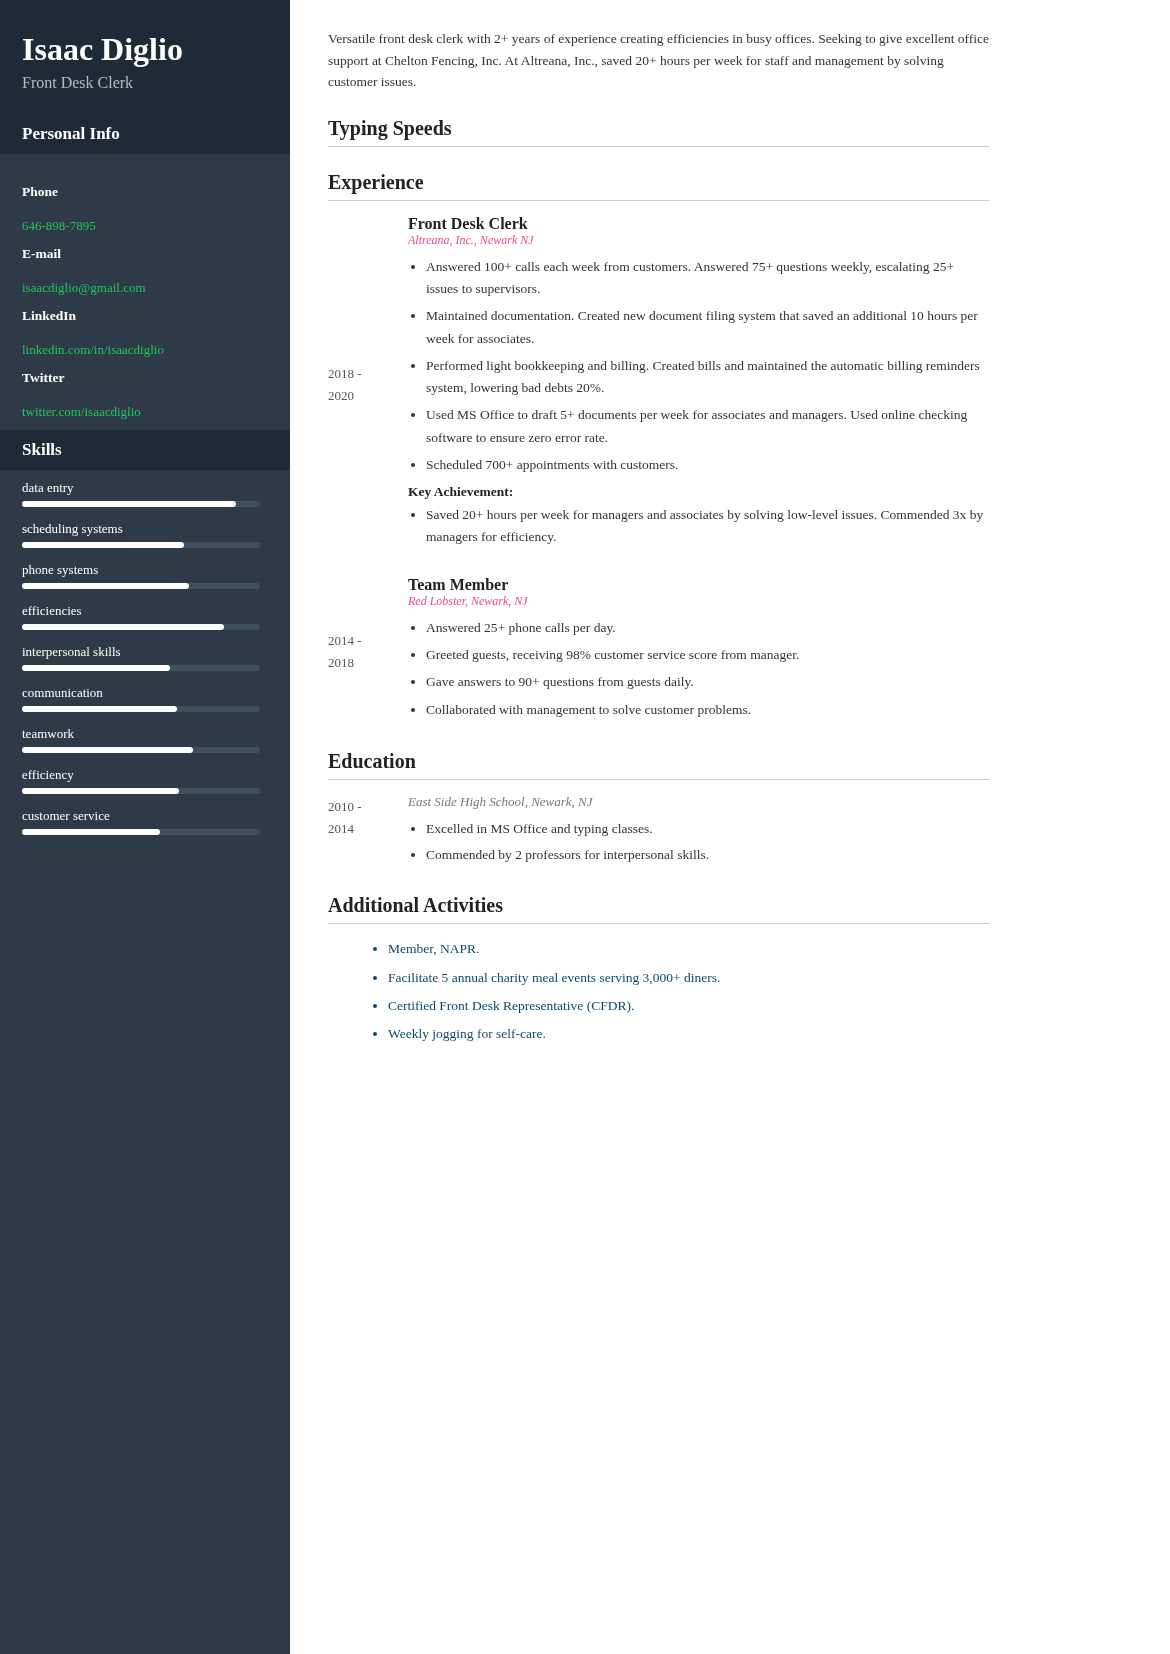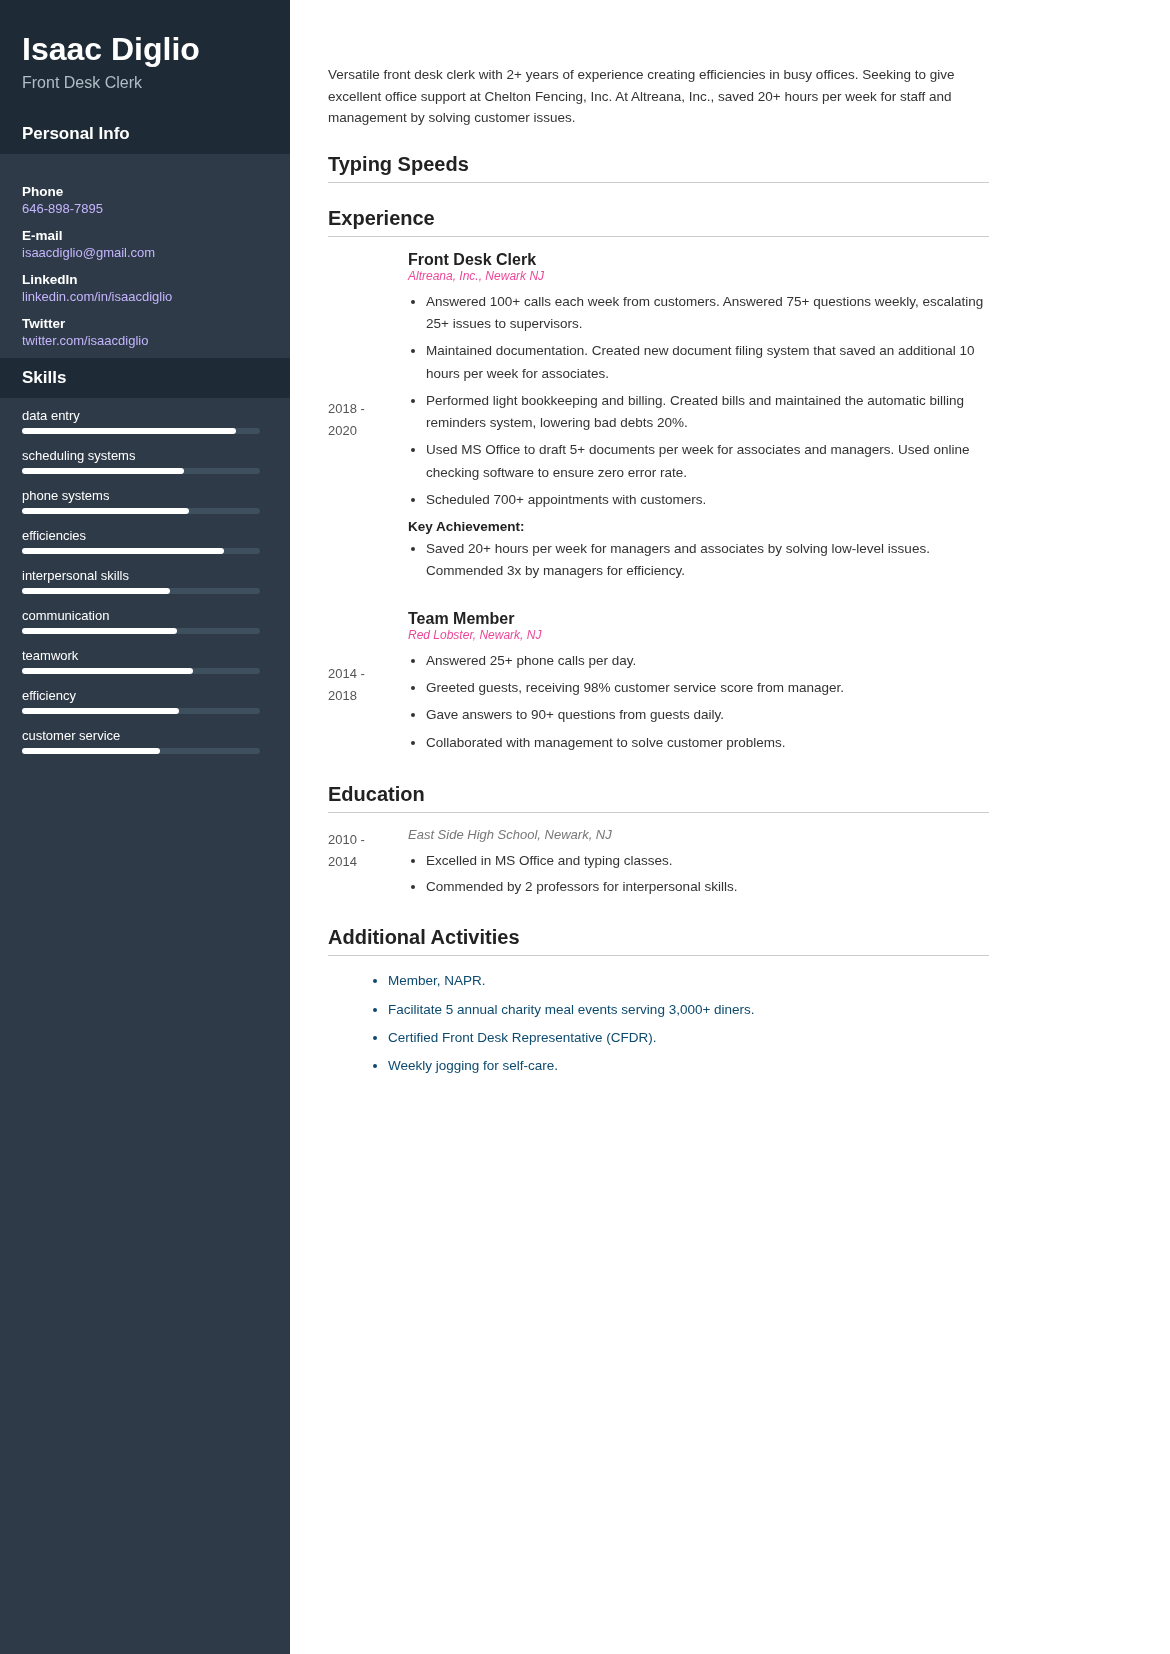--- a/index.html
+++ b/index.html
@@ -8,20 +8,21 @@
       font-size: 14px;
       color: #222;
       background: #fff;
       width: 1170px;
       min-height: 1654px;
     }
     .resume-container {
       display: flex;
       width: 1027px;
       min-height: 1654px;
+      font-family: Liberation Serif, serif;
     }
     
     .sidebar {
       width: 290px;
       min-width: 290px;
       background: #2e3a47;
       color: #fff;
       padding: 0;
       flex-shrink: 0;
     }
@@ -51,23 +52,23 @@
     .personal-info-section {
       padding: 18px 22px 10px 22px;
     }
     .info-label {
       font-weight: bold;
       color: #fff;
       font-size: 13.5px;
       margin-top: 12px;
     }
     .info-value {
-      color: #c4b5fd;
-      font-size: 13px;
-      margin-top: 2px;
+      color: #22c55e;
+      font-size: 13px;
+      margin-top: 18px;
     }
     .skills-section {
       padding: 10px 22px 20px 22px;
     }
     .skill-item {
       margin-bottom: 14px;
     }
     .skill-label {
       color: #fff;
       font-size: 13px;
@@ -88,21 +89,20 @@
     .main {
       flex: 1;
       padding: 28px 38px 40px 38px;
       background: #fff;
     }
     .summary-text {
       font-size: 13.5px;
       color: #333;
       line-height: 1.6;
       margin-bottom: 24px;
-      margin-top: 36px;
     }
     .main-section-title {
       font-size: 20px;
       font-weight: bold;
       color: #222;
       border-bottom: 1px solid #ccc;
       padding-bottom: 6px;
       margin-bottom: 14px;
       margin-top: 24px;
     }

